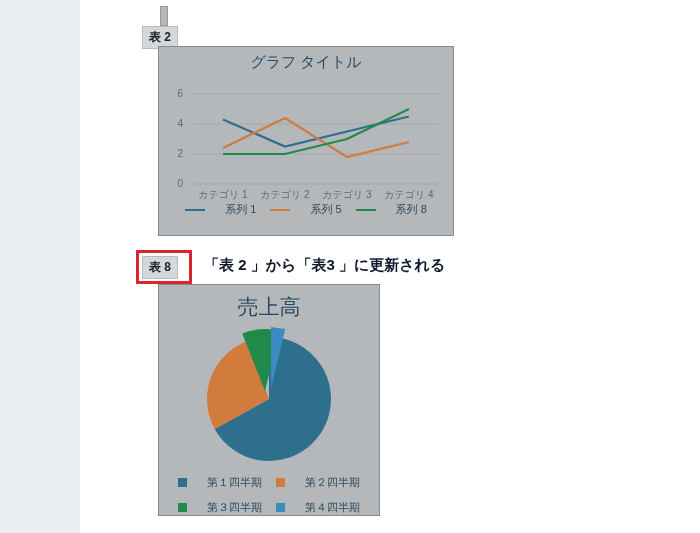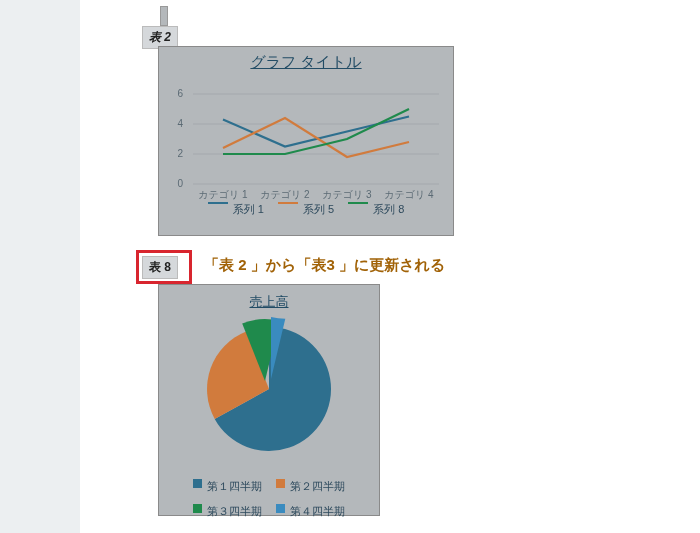--- a/index.html
+++ b/index.html
@@ -1,41 +1,41 @@
 <!DOCTYPE html>
 <html><head>
 <meta charset="utf-8">
 <style>
   html,body{margin:0;padding:0;background:#fff;font-family:"Yu Gothic","Meiryo",sans-serif;}
   .canvas{width:700px;height:533px;position:relative;}
   .sidebar{position:absolute;left:0;top:0;width:80px;height:100%;background:#eceff1;}
   .page{position:absolute;left:80px;top:0;right:0;bottom:0;background:#fff;}
   .gbox{position:absolute;border:1px solid #8a8a8a;background:#b4b8bb;}
   .label-tab{position:absolute;background:#d5d8db;font-size:12px;font-weight:bold;color:#222;padding:2px 6px;border:1px solid #bbb;}
-  .chart-title{font-family:serif;text-align:center;color:#224c65;text-decoration:underline;}
-  .annot{color:#a16207;font-weight:bold;font-size:15px;position:absolute;}
+  .chart-title{font-family:serif;text-align:center;color:#224c65;}
+  .annot{color:#0f172a;font-weight:bold;font-size:15px;position:absolute;}
   .red-outline{position:absolute;border:3px solid #d8252e;}
   .axis-text{font-size:10px;fill:#5b6a74;font-family:sans-serif;}
   .grid line{stroke:#9aa0a4;stroke-width:0.6;}
   .legend-row{font-size:11px;color:#2e4a5d;display:flex;gap:14px;justify-content:center;align-items:center;}
-  .legend-row.pie{font-size:11px;flex-wrap:wrap;width:190px;margin:14px auto;gap:10px 14px;}
-  .li{display:flex;align-items:flex-start;gap:5px;}
+  .legend-row.pie{font-size:11px;flex-wrap:wrap;width:190px;margin:0 auto;gap:10px 14px;}
+  .li{display:flex;align-items:center;gap:20px;}
   .swatch-line{width:20px;height:0;border-top:2px solid;}
   .swatch-sq{width:9px;height:9px;display:inline-block;}
 </style>
 </head>
 <body>
 
 <div class="canvas">
   <div class="sidebar"></div>
   <div class="page">
 
     <div style="position:absolute;left:80px;top:6px;width:6px;height:18px;background:#b4b8bb;border:1px solid #999;"></div>
 
-    <div class="label-tab" style="left:62px;top:26px;font-style:italic;"><span>表 2</span></div>
+    <div class="label-tab" style="left:62px;top:26px;"><span>表 2</span></div>
 
     <div class="gbox" style="left:78px;top:46px;width:294px;height:188px;">
       <div class="chart-title" style="font-size:15px;padding-top:6px;">グラフ タイトル</div>
       <svg width="294" height="130" style="display:block">
         <g class="grid">
           <line x1="34" y1="112" x2="280" y2="112"></line>
           <line x1="34" y1="82" x2="280" y2="82"></line>
           <line x1="34" y1="52" x2="280" y2="52"></line>
           <line x1="34" y1="22" x2="280" y2="22"></line>
         </g>
@@ -68,21 +68,21 @@
             <span>系列 8</span>
           </span>
       </div>
     </div>
 
     <div class="red-outline" style="left:56px;top:250px;width:50px;height:28px;"></div>
     <div class="label-tab" style="left:62px;top:256px;"><span>表 8</span></div>
     <div class="annot" style="left:124px;top:256px;">「表 2 」から「表3 」に更新される</div>
 
     <div class="gbox" style="left:78px;top:284px;width:220px;height:230px;">
-      <div class="chart-title" style="font-size:13px;padding-top:8px;">売上高</div>
+      <div class="chart-title" style="font-size:21px;padding-top:8px;">売上高</div>
       <svg width="220" height="150">
         <g transform="translate(110,78)">
 
           <path fill="#2e6f8e" d="M0 0 L0 -62 A62 62 0 1 1 -54.3 29.9 Z"></path>
 
           <path fill="#d17b3d" d="M0 0 L-54.3 29.9 A62 62 0 0 1 -22.8 -57.6 Z"></path>
 
           <path fill="#1f8a4c" d="M0 0 L-22.8 -57.6 A62 62 0 0 1 14.3 -60.3 Z" transform="translate(-4,-8)"></path>
 
           <path fill="#3a8bbf" d="M0 0 L14.3 -60.3 A62 62 0 0 1 0 -62 Z" transform="translate(2,-10)"></path>

